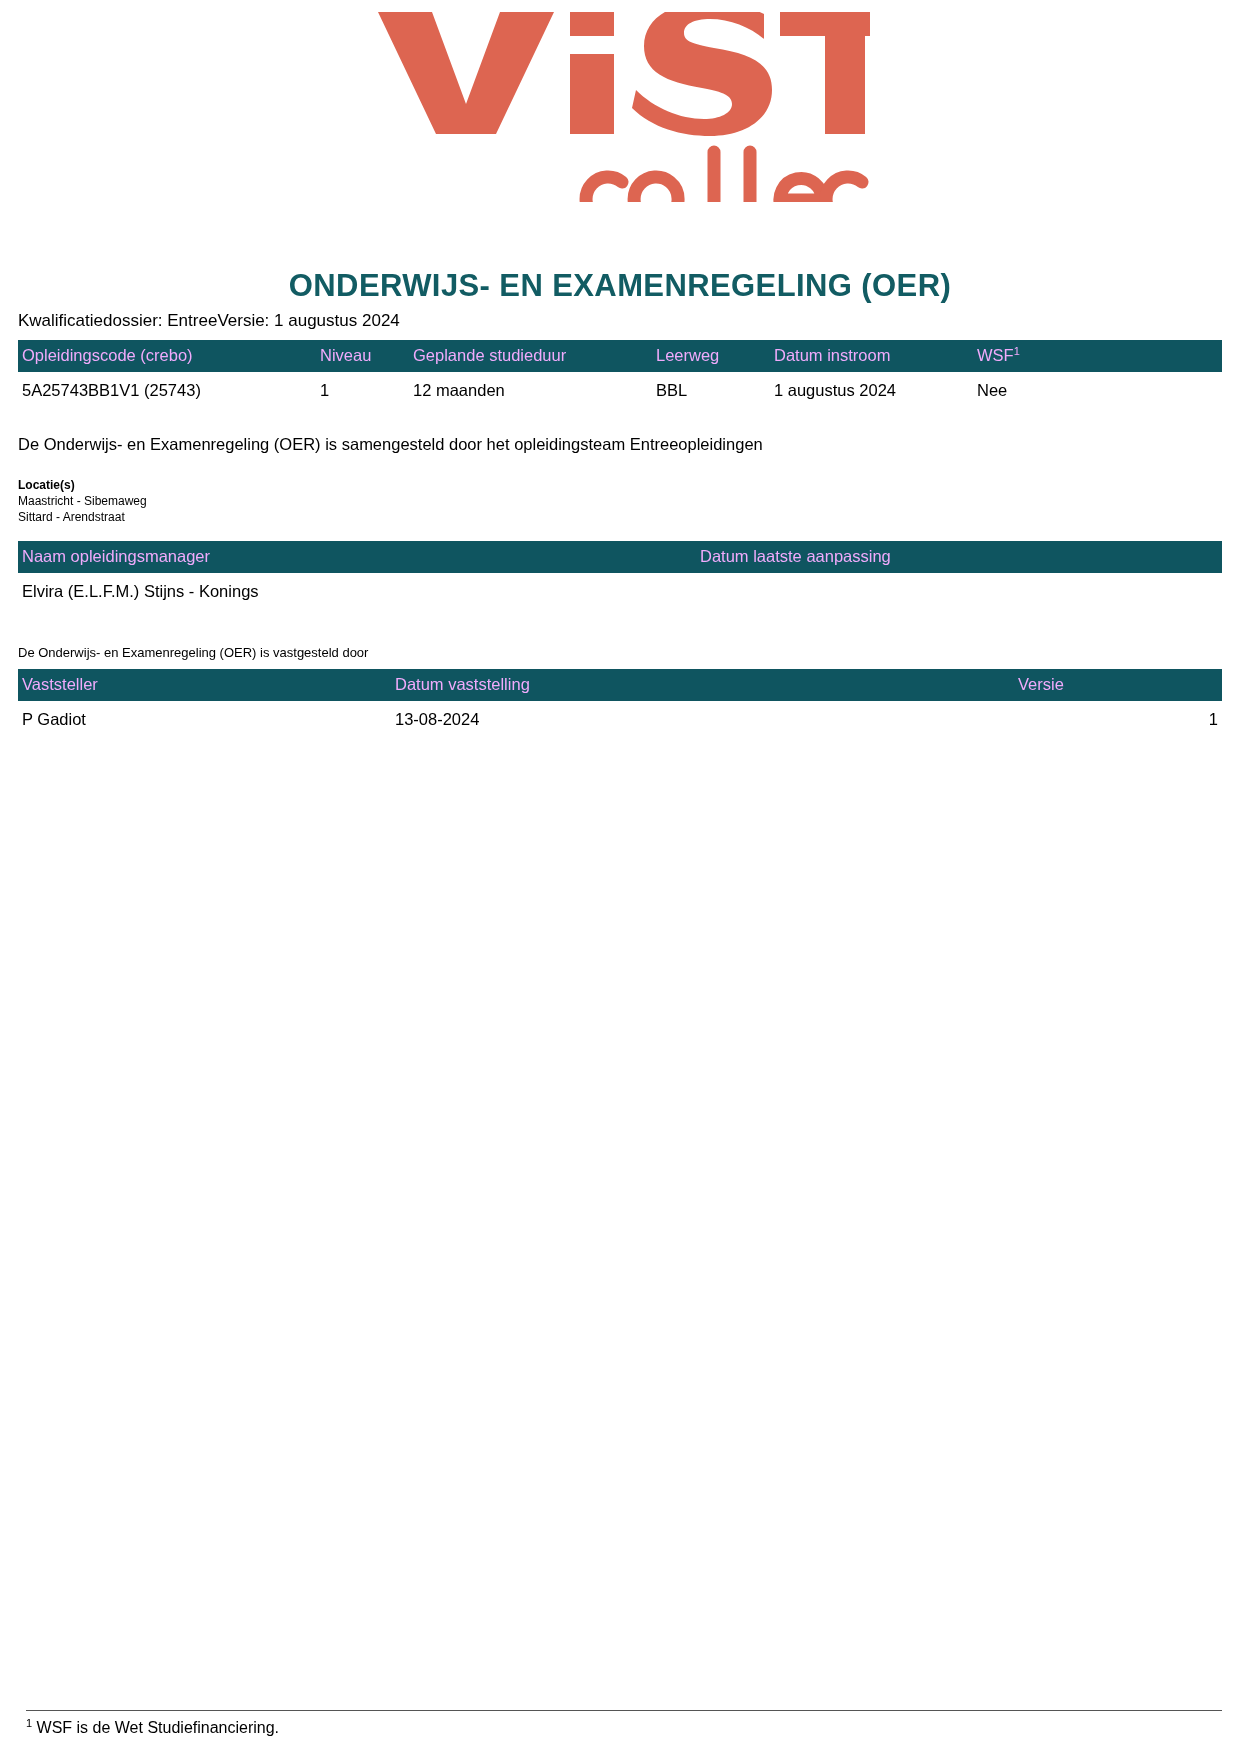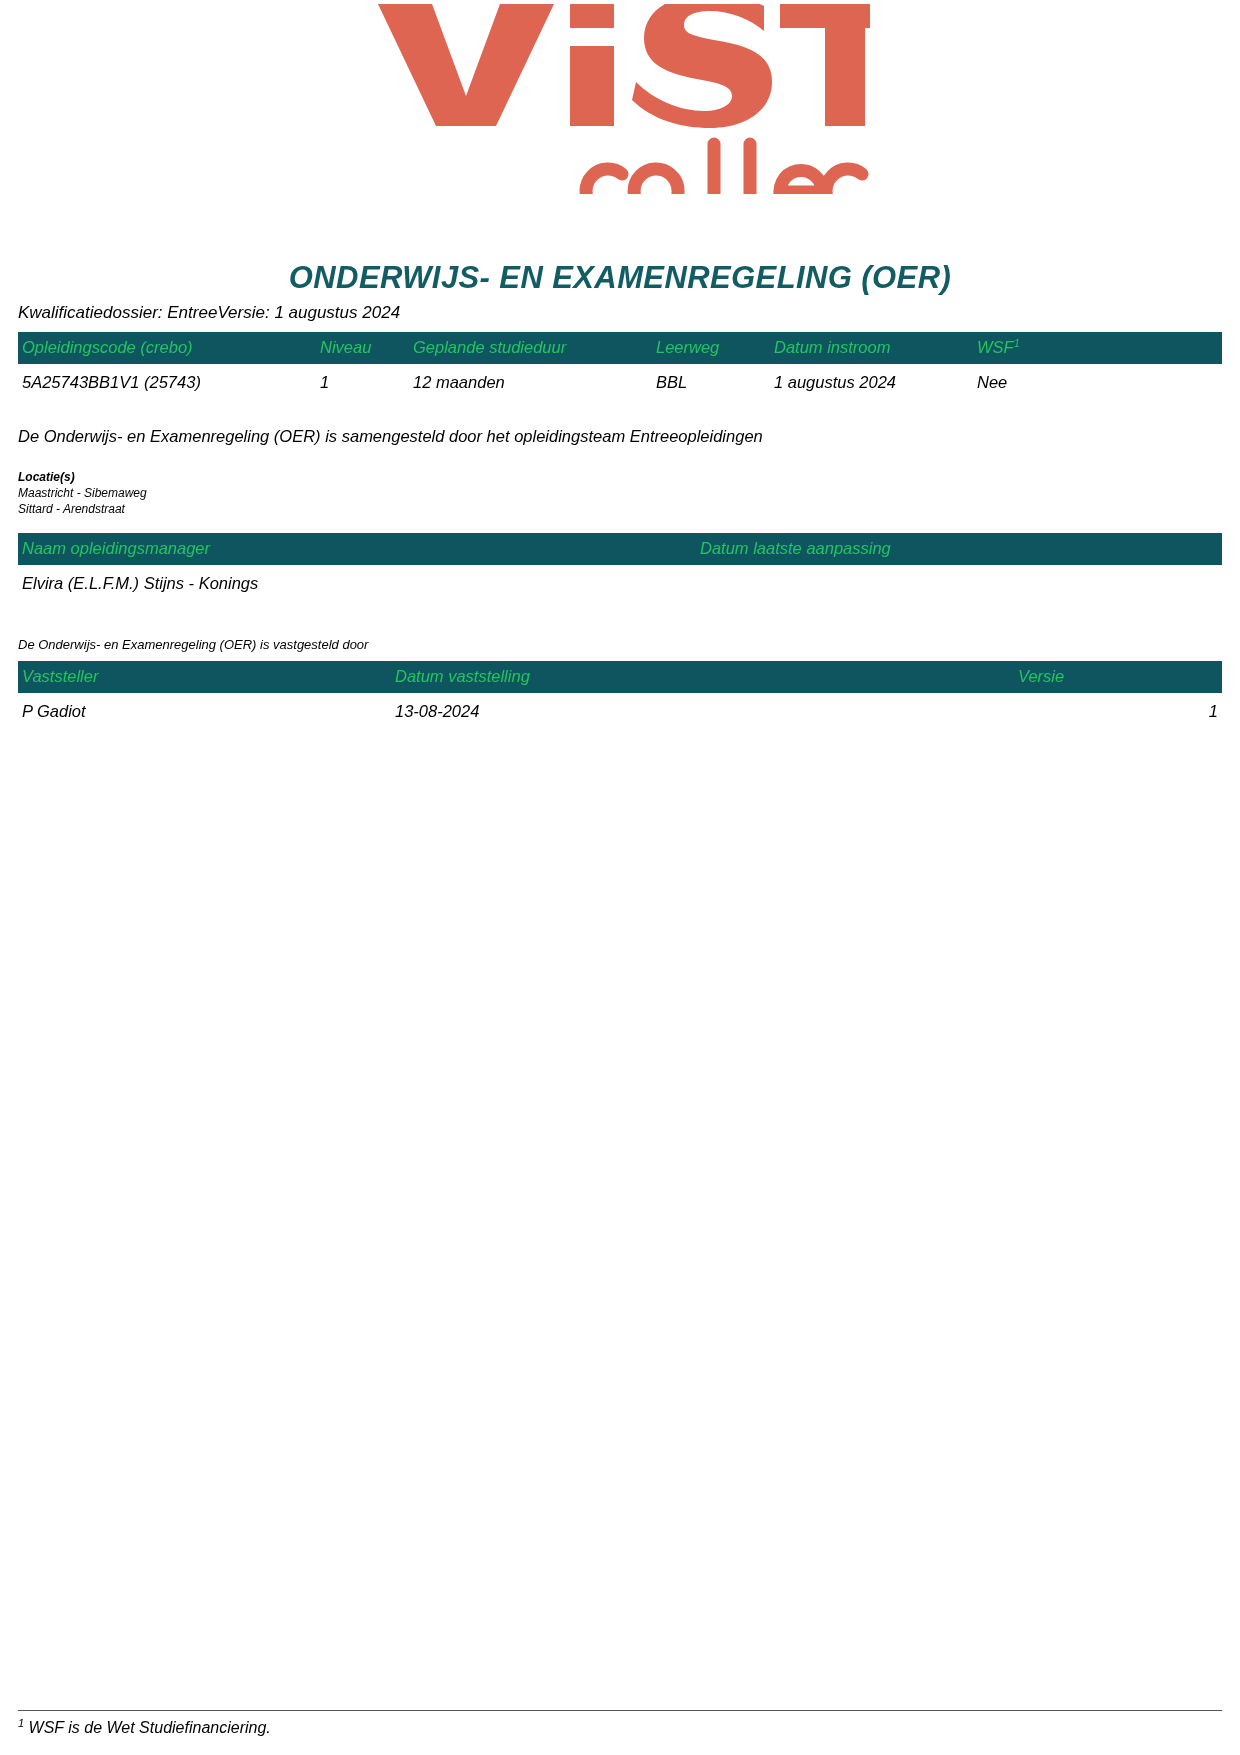--- a/index.html
+++ b/index.html
@@ -12,22 +12,21 @@
     background: #ffffff;
     font-family: "Liberation Sans", sans-serif;
     color: #000000;
     -webkit-font-smoothing: antialiased;
   }
   .page {
     position: relative;
     width: 1240px;
     min-height: 1755px;
     box-sizing: border-box;
-    padding: 4px 18px;
-    font-style: italic;
+    padding: 12px 18px;
   }
 
   
   .logo-block {
     padding-top: 0px;
     text-align: center;
     height: 200px;
   }
   .logo-svg {
     display: block;
@@ -65,21 +64,21 @@
   }
 
   
   table.info {
     width: 100%;
     border-collapse: collapse;
     font-size: 16.5px;
   }
   table.info thead th {
     background: #0f5560;
-    color: #22c55e;
+    color: #f0abfc;
     font-weight: normal;
     text-align: left;
     padding: 6px 4px 7px 4px;
     font-size: 16.5px;
   }
   table.info tbody td {
     padding: 9px 4px 8px 4px;
     vertical-align: top;
     font-size: 16.5px;
   }
@@ -113,21 +112,21 @@
   .loc-title { font-weight: bold; }
 
   .para-vast {
     font-size: 13px;
     margin-top: 36px;
   }
 
   
   .footnote-wrap {
     position: absolute;
-    left: 0;
+    left: 8px;
     right: 0;
     bottom: 18px;
     padding: 0 18px;
   }
   .footnote-rule {
     border: none;
     border-top: 1px solid #555555;
     margin: 0 0 8px 0;
   }
   .footnote-text {

